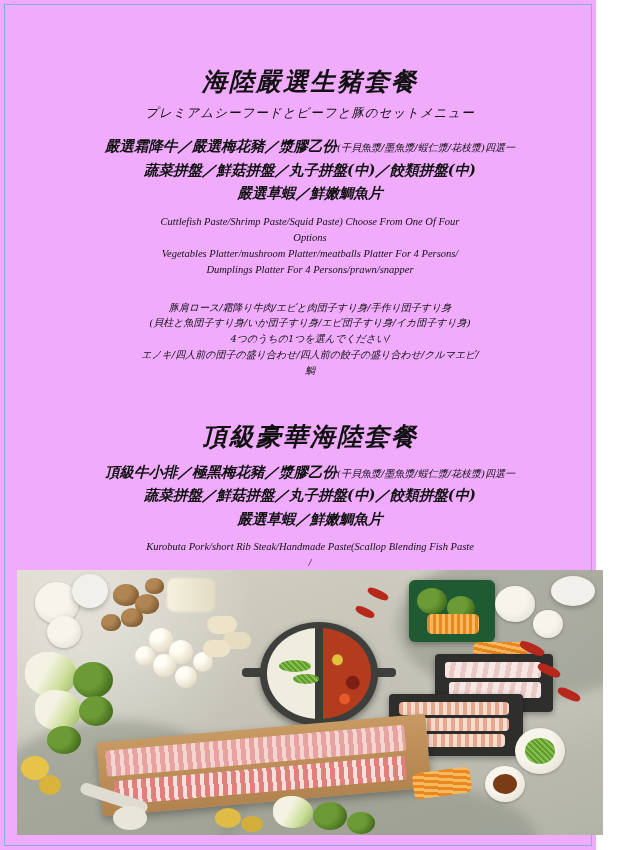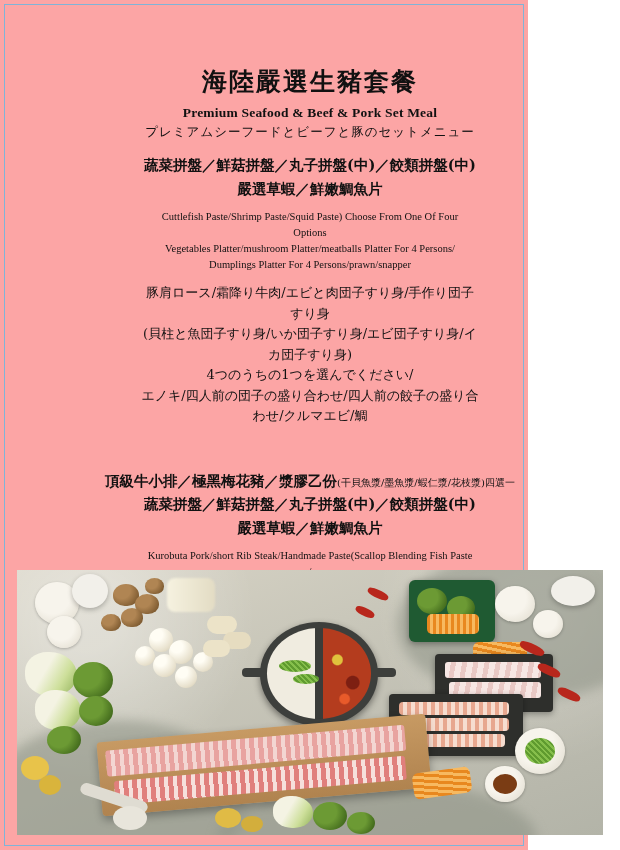--- a/index.html
+++ b/index.html
@@ -9,24 +9,25 @@
   }
   body {
     width: 620px;
     height: 850px;
     font-family: "Liberation Serif", serif;
     color: #1a1a1a;
     overflow: hidden;
   }
   .page {
     position: relative;
-    width: 528px;
+    width: 596px;
     height: 850px;
-    background: #fca5a5;
+    background: #f0abfc;
     box-sizing: border-box;
+    font-style: italic;
   }
   
   .frame {
     position: absolute;
     left: 4px;
     top: 4px;
     right: 4px;
     bottom: 4px;
     border: 1px solid #7fb4d8;
     pointer-events: none;
@@ -89,23 +90,23 @@
   .spacer-sm { height: 9px; }
   .desc-en {
     font-size: 10.5px;
     line-height: 1.52;
     margin: 0 auto;
     width: 330px;
     color: #111;
   }
   .desc-jp {
     font-family: "DejaVu Serif", serif;
-    font-size: 13px;
+    font-size: 10px;
     line-height: 1.58;
-    margin: 0 auto;
+    margin: 12px auto;
     width: 340px;
     color: #111;
   }
   .block-gap { height: 10px; }
 
   
   .photo-wrap {
     position: absolute;
     left: 17px;
     top: 570px;
@@ -286,24 +287,26 @@
 </head>
 <body>
 
 <div class="page">
   <div class="frame"></div>
 
   <div class="content">
 
     <div class="section section-1">
       <h1 class="title-cn">海陸嚴選生豬套餐</h1>
-      <div class="title-en">Premium Seafood &amp; Beef &amp; Pork Set Meal</div>
       <div class="title-jp">プレミアムシーフードとビーフと豚のセットメニュー</div>
 
       <div class="menu-cn">
+        <div>
+          <span>嚴選霜降牛／嚴選梅花豬／漿膠乙份</span><span class="sm">(干貝魚漿/墨魚漿/蝦仁漿/花枝漿)四選一</span>
+        </div>
         <div>蔬菜拼盤／鮮菇拼盤／丸子拼盤(中)／餃類拼盤(中)</div>
         <div>嚴選草蝦／鮮嫩鯛魚片</div>
       </div>
 
       <div class="spacer-sm"></div>
 
       <div class="desc-en">
         <div>Cuttlefish Paste/Shrimp Paste/Squid Paste) Choose From One Of Four Options</div>
         <div>Vegetables Platter/mushroom Platter/meatballs Platter For 4 Persons/</div>
         <div>Dumplings Platter For 4 Persons/prawn/snapper</div>
@@ -313,20 +316,21 @@
 
       <div class="desc-jp">
         <div>豚肩ロース/霜降り牛肉/エビと肉団子すり身/手作り団子すり身</div>
         <div>(貝柱と魚団子すり身/いか団子すり身/エビ団子すり身/イカ団子すり身)</div>
         <div>4つのうちの1つを選んでください/</div>
         <div>エノキ/四人前の団子の盛り合わせ/四人前の餃子の盛り合わせ/クルマエビ/鯛</div>
       </div>
     </div>
 
     <div class="section section-2">
+      <h1 class="title-cn">頂級豪華海陸套餐</h1>
 
       <div class="menu-cn">
         <div>
           <span>頂級牛小排／極黑梅花豬／漿膠乙份</span><span class="sm">(干貝魚漿/墨魚漿/蝦仁漿/花枝漿)四選一</span>
         </div>
         <div>蔬菜拼盤／鮮菇拼盤／丸子拼盤(中)／餃類拼盤(中)</div>
         <div>嚴選草蝦／鮮嫩鯛魚片</div>
       </div>
 
       <div class="spacer-sm"></div>

